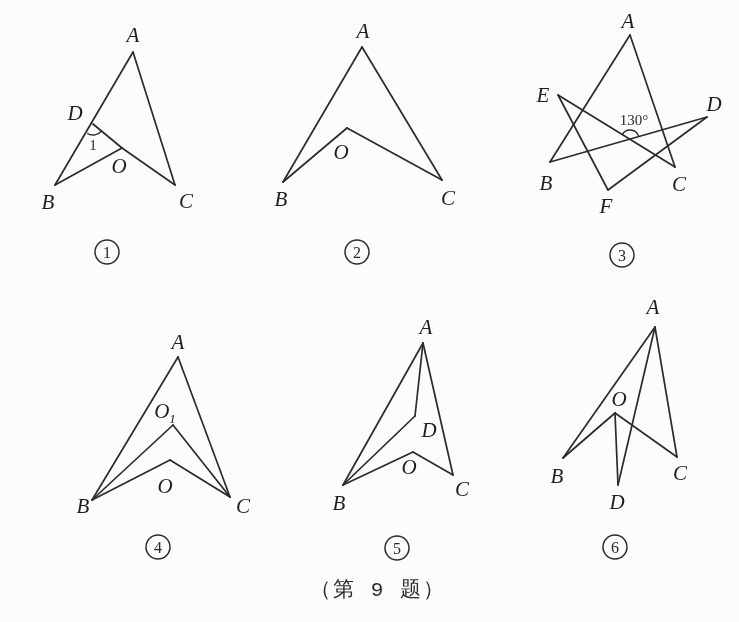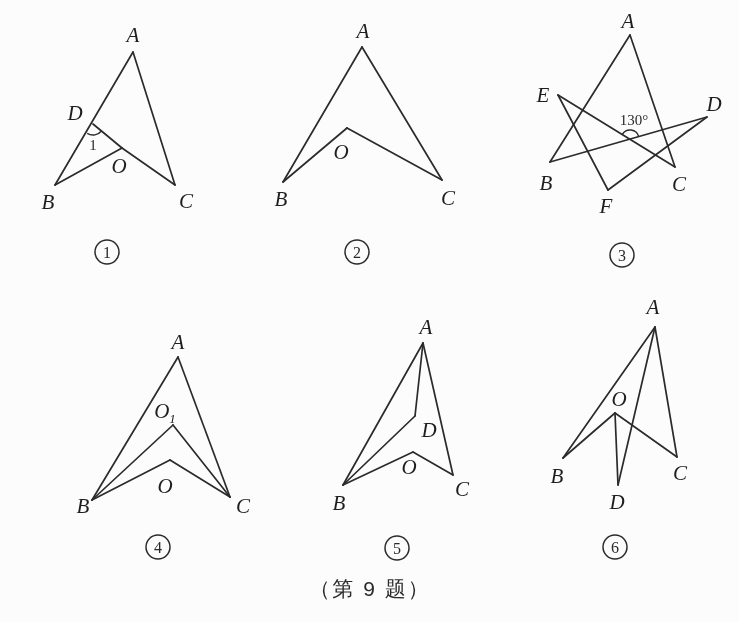--- a/index.html
+++ b/index.html
@@ -24,24 +24,24 @@
     font-size: 15px;
     fill: #2a2a2a;
   }
   text.nlabel {
     font-family: "Liberation Serif", "DejaVu Serif", serif;
     font-size: 16px;
     fill: #2a2a2a;
   }
   .caption {
     position: absolute;
-    left: 370px;
+    left: 378px;
     top: 589px;
     transform: translate(-50%, -50%);
-    font-family: Liberation Sans, sans-serif;
+    font-family: Liberation Mono, monospace;
     font-size: 21px;
     color: #2a2a2a;
     letter-spacing: 2px;
     white-space: nowrap;
     text-align: right;
   }
 </style>
 </head>
 <body>
 

